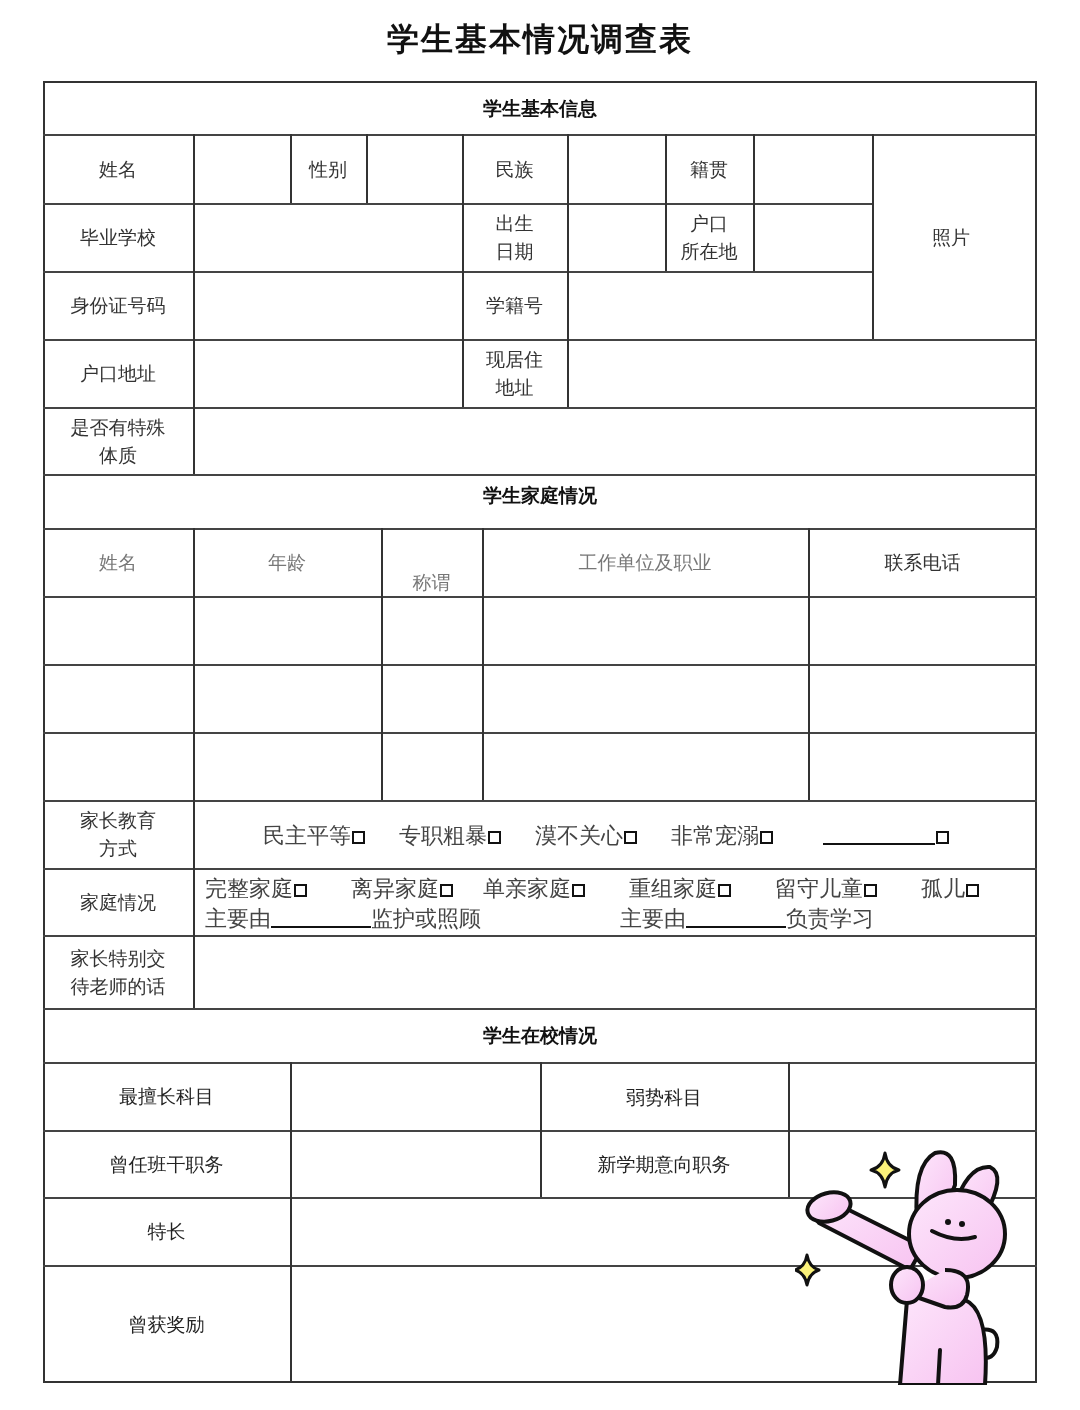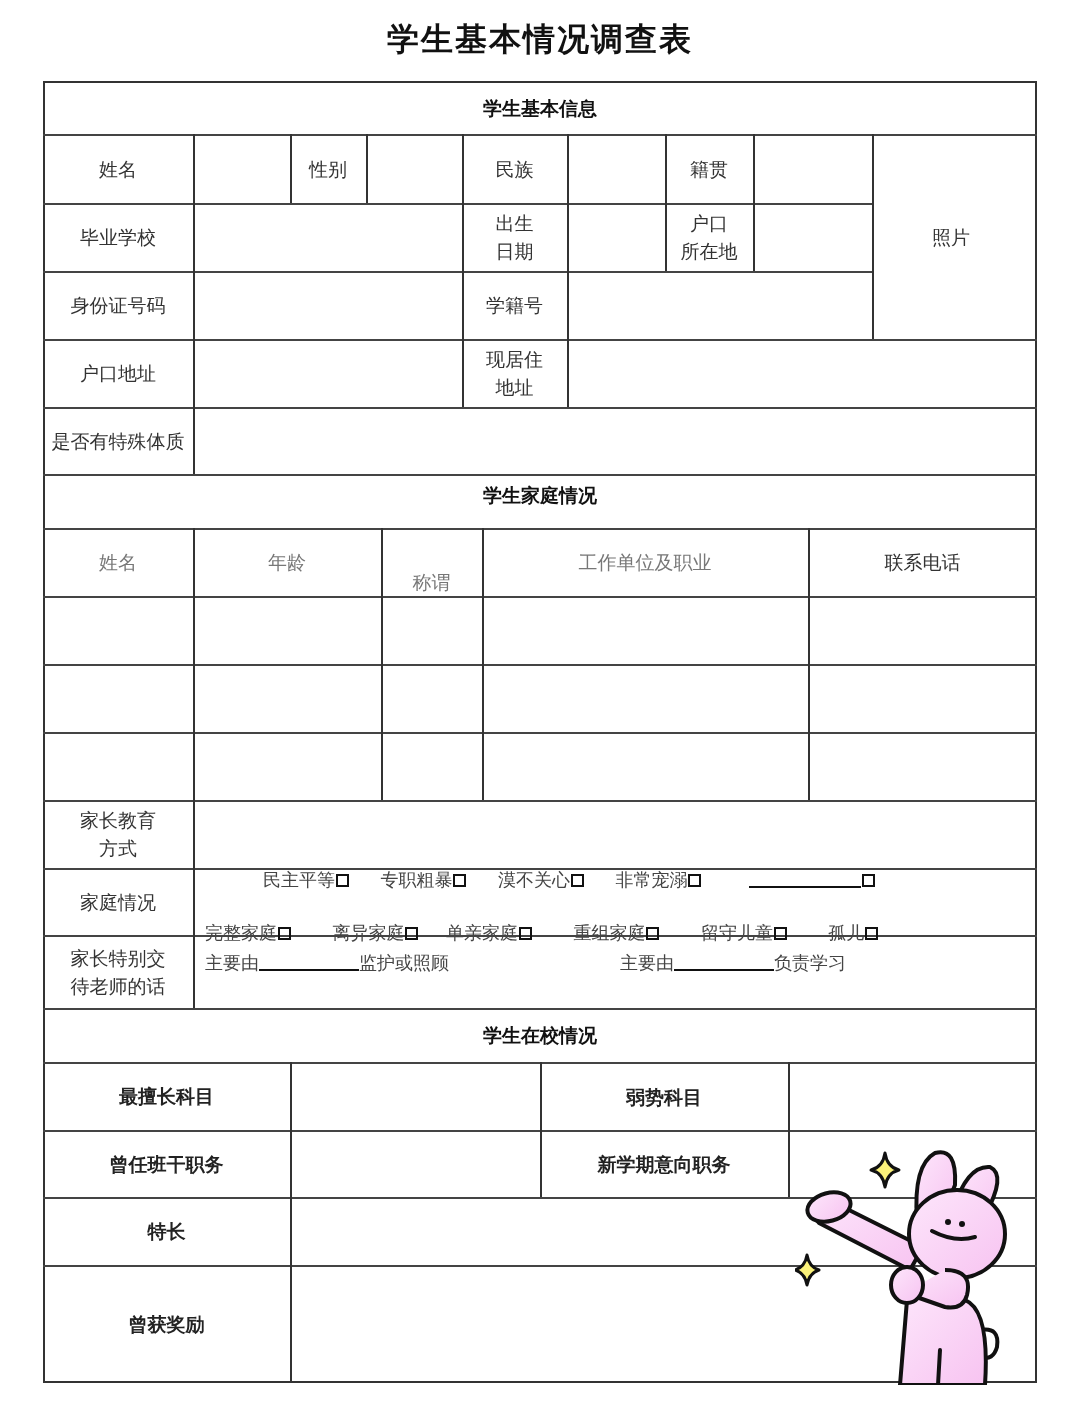--- a/index.html
+++ b/index.html
@@ -3,23 +3,23 @@
 <meta charset="utf-8">
 <style>
   html,body{margin:0;padding:0;background:#fff;}
   body{width:1080px;height:1410px;position:relative;overflow:hidden;font-family:"DejaVu Sans","Liberation Sans",sans-serif;color:#222;}
   .title{position:absolute;left:0;top:18px;width:1080px;text-align:center;font-size:32px;font-weight:bold;letter-spacing:2px;color:#111;}
   .frame{position:absolute;left:43px;top:81px;width:994px;height:1302px;border:2px solid #333;box-sizing:border-box;}
   .hl{position:absolute;height:2px;background:#444;}
   .vl{position:absolute;width:1.5px;background:#333;}
   .cell{position:absolute;display:flex;align-items:center;justify-content:center;text-align:center;font-size:19px;color:#333;line-height:28px;box-sizing:border-box;}
   .sec{font-weight:bold;font-size:19px;color:#111;}
-  .bold{font-weight:bold;color:#222;border-radius:18px;}
+  .bold{font-weight:normal;color:#222;border-radius:18px;}
   .gray{color:#777;}
-  .opts{position:absolute;font-size:18px;color:#444;white-space:nowrap;margin-top:47px;}
+  .opts{position:absolute;font-size:22px;color:#444;white-space:nowrap;}
   .box{display:inline-block;width:13px;height:13px;border:2px solid #111;box-sizing:border-box;vertical-align:-1px;margin-left:1px;}
   .blank{display:inline-block;border-bottom:2px solid #111;height:18px;vertical-align:-2px;}
   .input{position:absolute;}
   .mascot{position:absolute;left:795px;top:1135px;width:240px;height:250px;}
 </style>
 </head>
 <body>
 
 <div class="title">学生基本情况调查表</div>
 
@@ -94,21 +94,21 @@
 <div class="input" style="left:569px;top:273px;width:302px;height:65px;"></div>
 
 <div class="cell" style="left:43px;top:339px;width:150px;height:68px;">户口地址</div>
 <div class="input" style="left:195px;top:341px;width:266px;height:65px;"></div>
 <div class="cell" style="left:462px;top:339px;width:105px;height:68px;flex-direction:column;">
   <span>现居住</span>
   <span>地址</span>
 </div>
 <div class="input" style="left:569px;top:341px;width:466px;height:65px;"></div>
 
-<div class="cell" style="left:43px;top:407px;width:150px;height:67px;flex-direction:row;">
+<div class="cell" style="left:43px;top:407px;width:150px;height:67px;flex-direction:column;">
   <span>是否有特殊</span>
   <span>体质</span>
 </div>
 <div class="input" style="left:195px;top:409px;width:840px;height:64px;"></div>
 
 <div class="cell sec" style="left:43px;top:474px;width:994px;height:42px;">学生家庭情况</div>
 
 <div class="cell gray" style="left:43px;top:528px;width:150px;height:68px;">姓名</div>
 <div class="cell gray" style="left:193px;top:528px;width:188px;height:68px;">年龄</div>
 <div class="cell gray" style="left:381px;top:548px;width:101px;height:68px;">称谓</div>

